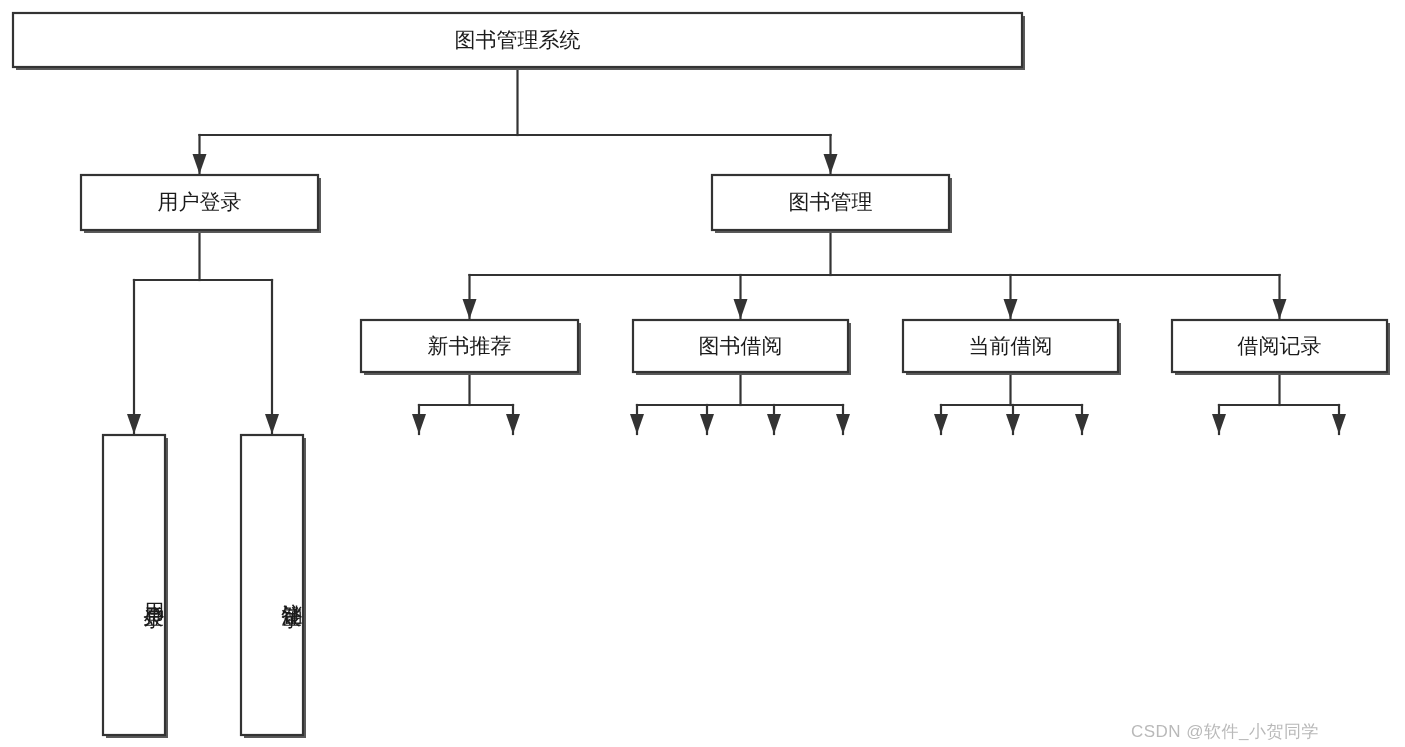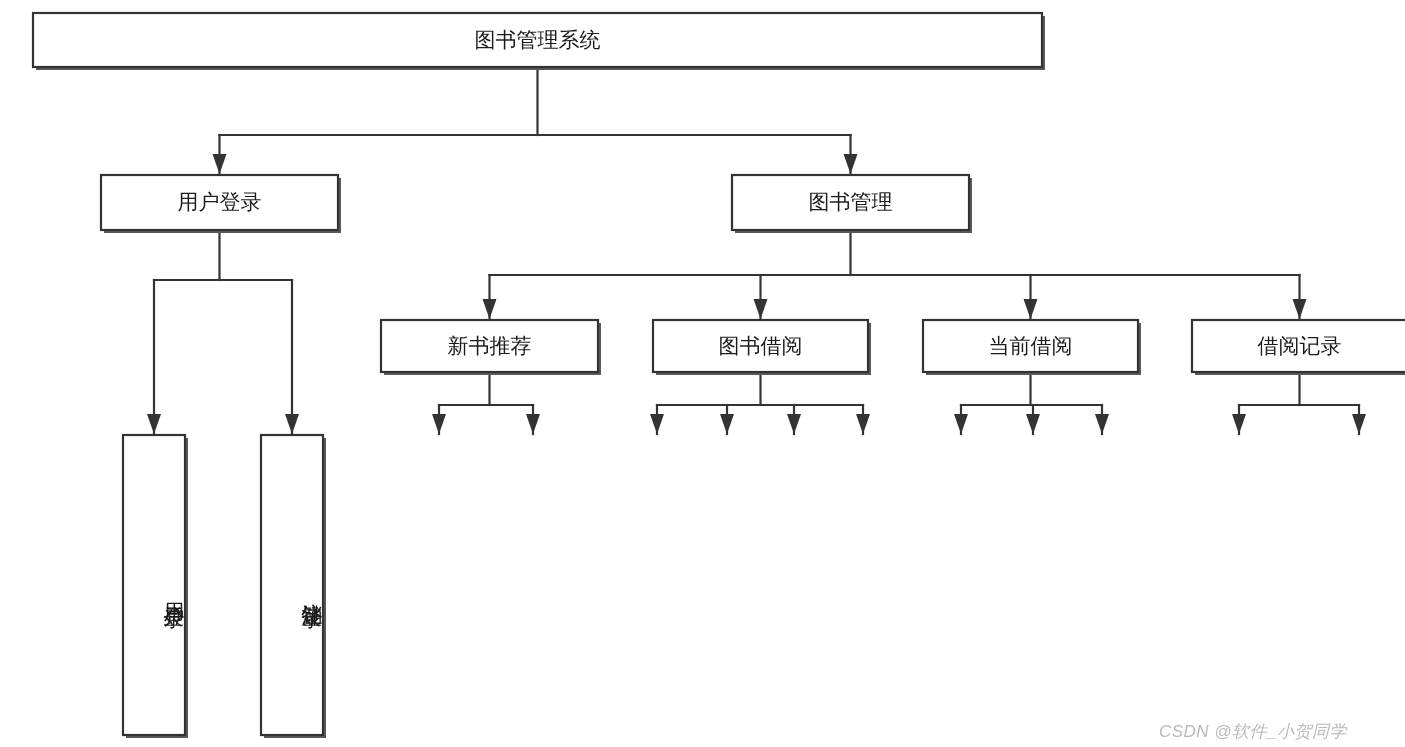--- a/index.html
+++ b/index.html
@@ -11,21 +11,20 @@
     width: 1405px;
     height: 747px;
     font-family: "Liberation Sans", "DejaVu Sans", sans-serif;
     overflow: hidden;
   }
   #diagram-root {
     position: relative;
     width: 1327px;
     height: 747px;
     background: #ffffff;
-    margin-left: 20px;
   }
   svg#diagram-canvas {
     position: absolute;
     left: 0;
     top: 0;
     width: 1405px;
     height: 747px;
     display: block;
   }
   .node-box {
@@ -64,28 +63,27 @@
     line-height: 1;
     text-align: center;
     display: flex;
     align-items: flex-start;
     justify-content: center;
     white-space: nowrap;
     pointer-events: none;
   }
   .watermark {
     position: absolute;
-    right: 0;
+    right: 8px;
     bottom: 4px;
     font-family: "Liberation Sans", "DejaVu Sans", sans-serif;
     font-size: 17px;
     color: #b9b9b9;
     letter-spacing: 0.5px;
     user-select: none;
-    font-style: italic;
   }
 </style>
 </head>
 <body>
 
 <div id="diagram-root">
   <svg id="diagram-canvas" viewBox="0 0 1405 747">
     <defs>
       <marker id="arrow" viewBox="0 0 12 14" refX="6" refY="13" markerWidth="12" markerHeight="14" orient="auto-start-reverse">
       </marker>

